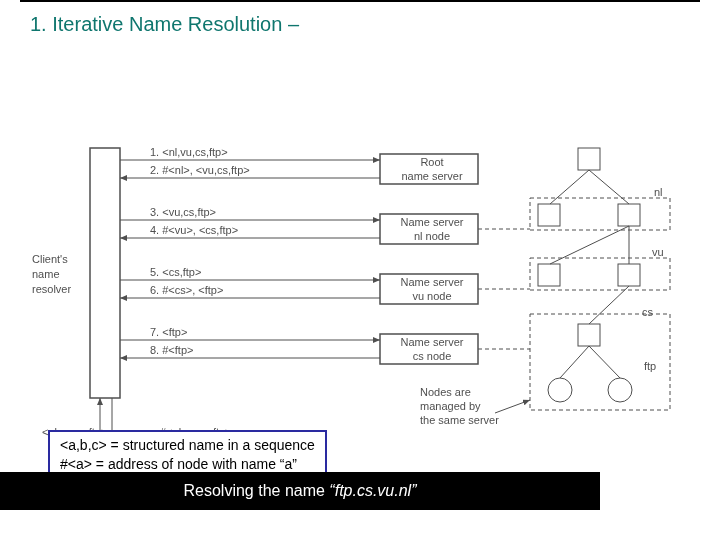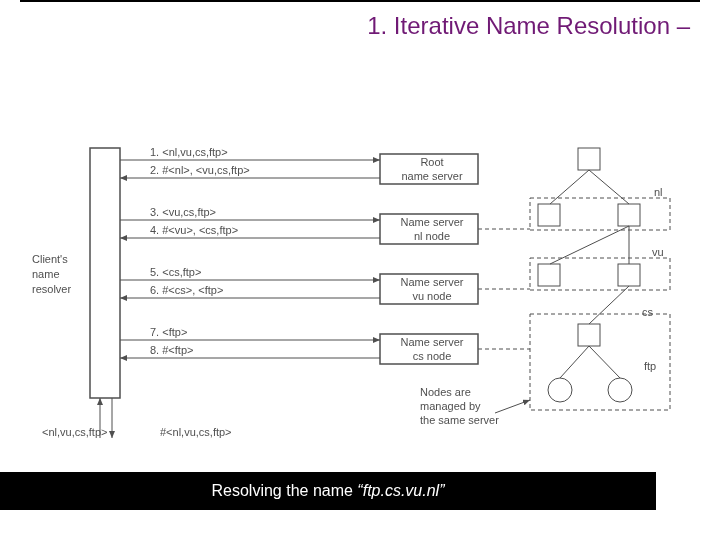--- a/index.html
+++ b/index.html
@@ -11,23 +11,23 @@
     height: 540px;
     overflow: hidden;
     position: relative;
   }
   .slide {
     width: 720px;
     height: 540px;
     position: relative;
   }
   .title {
-    text-align: right;
-    font-size: 24px;
-    color: #701a75;
+    text-align: left;
+    font-size: 20px;
+    color: #0f766e;
     padding: 10px 30px 8px 30px;
     line-height: 1.2;
   }
   hr.top-rule {
     margin: 0 20px;
     border: none;
     border-top: 2px solid #000;
   }
   .diagram {
     position: absolute;
@@ -48,21 +48,21 @@
     border: 2px solid #2a2aa0;
     padding: 4px 10px;
     font-size: 14px;
     line-height: 1.35;
     background: #fff;
   }
   .footer {
     position: absolute;
     bottom: 30px;
     left: 0;
-    width: 656px;
+    width: 600px;
     background: #000;
     color: #fff;
     font-size: 16px;
     text-align: center;
     padding: 10px 0;
     font-style: italic;
   }
   .footer .inner { font-style: normal; }
   .footer .quote { font-style: italic; }
 </style>
@@ -161,17 +161,21 @@
 
     <rect x="500" y="176" width="140" height="96" fill="none" stroke="#4f4f4f" stroke-dasharray="4 3"></rect>
     <line x1="448" y1="211" x2="500" y2="211" stroke="#4f4f4f" stroke-dasharray="4 3"></line>
 
     <text x="390" y="258">Nodes are</text>
     <text x="390" y="272">managed by</text>
     <text x="390" y="286">the same server</text>
     <line x1="465" y1="275" x2="500" y2="262" stroke="#4f4f4f" marker-end="url(#arrR)"></line>
   </svg>
 
+  <div class="legend">
+    <div>&lt;a,b,c&gt; = structured name in a sequence</div>
+    <div>#&lt;a&gt; = address of node with name “a”</div>
+  </div>
 
   <div class="footer">
     <span class="inner">Resolving the name </span><span class="quote">“ftp.cs.vu.nl”</span>
   </div>
 </div>
 
 </body></html>

